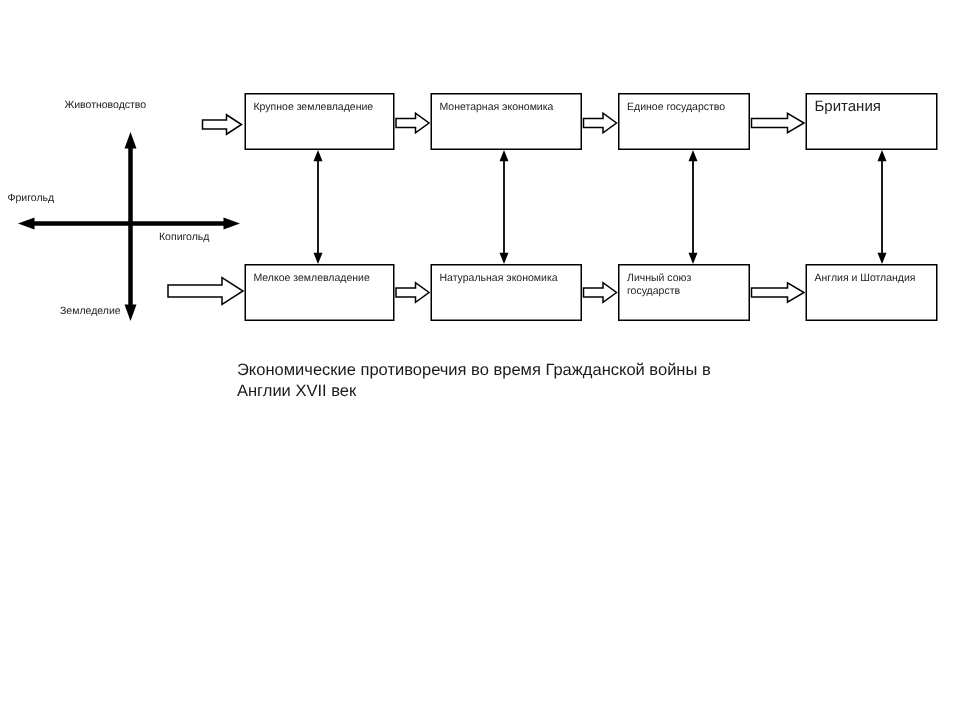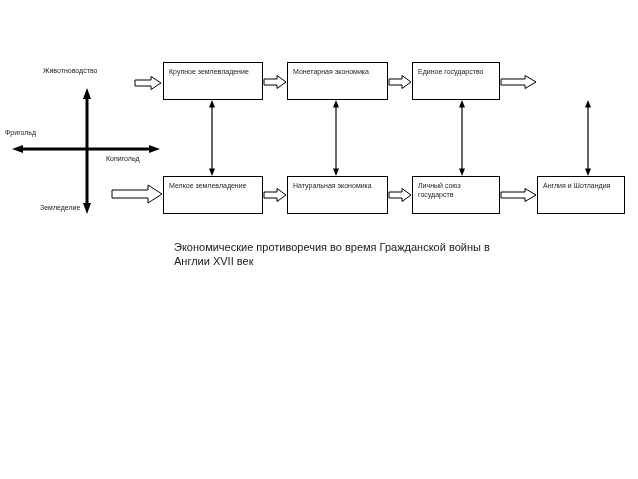--- a/index.html
+++ b/index.html
@@ -49,21 +49,21 @@
     line-height: 9px;
     color: #222222;
     white-space: nowrap;
   }
   .al-top    { left: 43px;  top: 66px; }
   .al-left   { left: 5px;   top: 128px; }
   .al-right  { left: 106px; top: 154px; }
   .al-bottom { left: 40px;  top: 203px; }
   .caption {
     position: absolute;
-    left: 174px;
+    left: 158px;
     top: 240px;
     width: 326px;
     font-size: 11px;
     line-height: 14px;
     color: #1a1a1a;
   }
 </style>
 </head>
 <body>
 
@@ -122,20 +122,23 @@
 
   <div class="box b1">
     <span class="lbl">Крупное землевладение</span>
   </div>
   <div class="box b2">
     <span class="lbl">Монетарная экономика</span>
   </div>
   <div class="box b3">
     <span class="lbl">Единое государство</span>
   </div>
+  <div class="box b4">
+    <span class="lbl">Британия</span>
+  </div>
 
   <div class="box b5">
     <span class="lbl">Мелкое землевладение</span>
   </div>
   <div class="box b6">
     <span class="lbl">Натуральная экономика</span>
   </div>
   <div class="box b7">
     <span class="lbl">Личный союз государств</span>
   </div>

